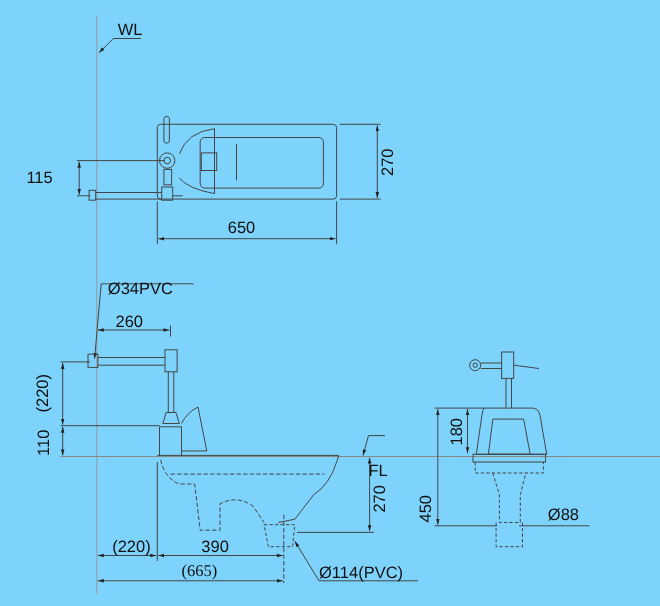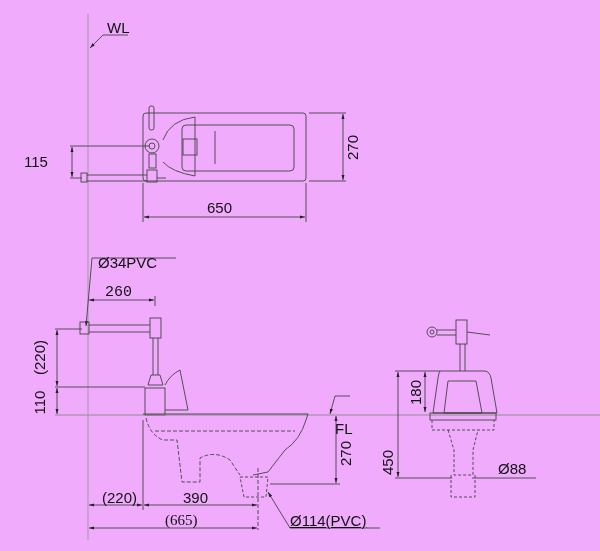--- a/index.html
+++ b/index.html
@@ -1,16 +1,16 @@
 <!DOCTYPE html>
 <html><head>
 <meta charset="utf-8">
 <style>
   html,body{margin:0;padding:0;background:#fff;}
-  #canvas{position:relative;width:600px;height:551px;overflow:hidden;background:#f0abfc;}
+  #canvas{position:relative;width:600px;height:551px;overflow:hidden;background:#7dd3fc;}
   svg{position:absolute;left:0;top:0;}
   .lbl{position:absolute;font-family:"Liberation Sans",sans-serif;font-size:15px;color:#111;white-space:nowrap;line-height:1;}
   .rot{transform:rotate(-90deg);transform-origin:center center;}
 </style>
 </head>
 <body>
 
 <div id="canvas">
   <svg width="600" height="551" viewBox="0 0 600 551">
     <defs>
@@ -114,26 +114,26 @@
       <line x1="472" y1="478" x2="536" y2="478"></line>
     </g>
   </svg>
 
   <span class="lbl" style="left:107px;top:20px;">WL</span>
   <span class="lbl" style="left:207px;top:200px;">650</span>
   <span class="lbl rot" style="left:340px;top:140px;">270</span>
   <span class="lbl" style="left:24px;top:154px;">115</span>
 
   <span class="lbl" style="left:98px;top:255px;">Ø34PVC</span>
-  <span class="lbl" style="left:105px;top:285px;font-family:Liberation Mono, monospace;">260</span>
+  <span class="lbl" style="left:105px;top:285px;">260</span>
   <span class="lbl rot" style="left:22px;top:350px;">(220)</span>
   <span class="lbl rot" style="left:28px;top:395px;">110</span>
   <span class="lbl" style="left:335px;top:375px;margin-top:46px;">FL</span>
   <span class="lbl rot" style="left:333px;top:446px;">270</span>
   <span class="lbl" style="left:102px;top:490px;">(220)</span>
   <span class="lbl" style="left:183px;top:490px;">390</span>
   <span class="lbl" style="left:165px;top:513px;font-family:Liberation Serif, serif;">(665)</span>
-  <span class="lbl" style="left:290px;top:513px;text-decoration:underline;">Ø114(PVC)</span>
+  <span class="lbl" style="left:290px;top:513px;">Ø114(PVC)</span>
 
   <span class="lbl rot" style="left:403px;top:385px;">180</span>
   <span class="lbl rot" style="left:375px;top:455px;">450</span>
   <span class="lbl" style="left:498px;top:461px;">Ø88</span>
 </div>
 
 </body></html>

